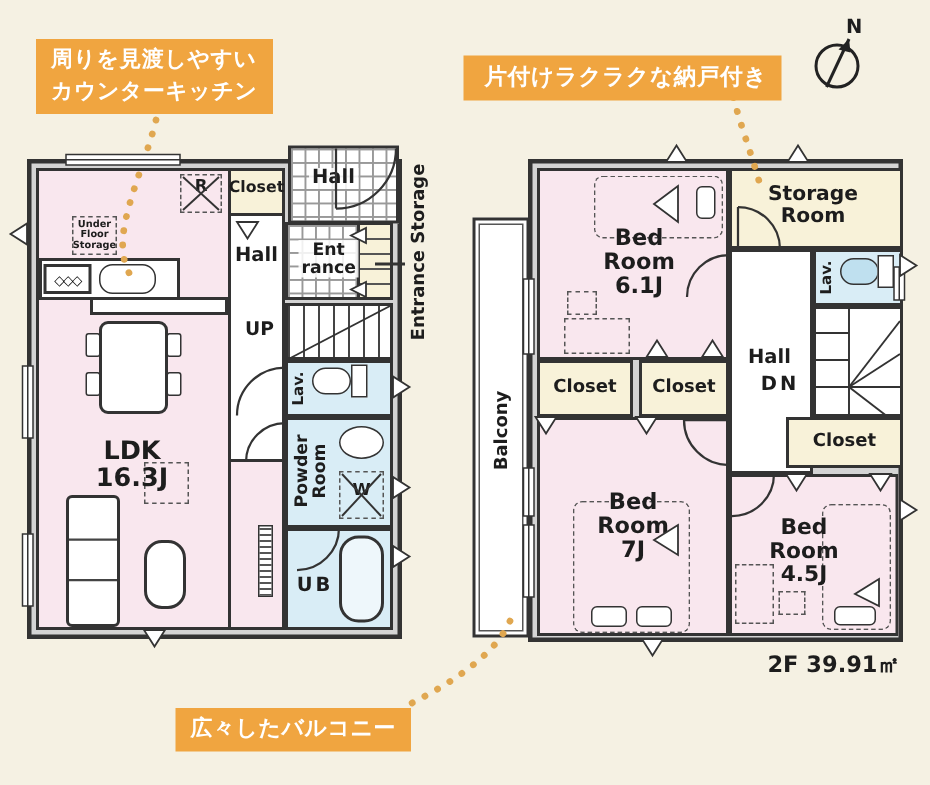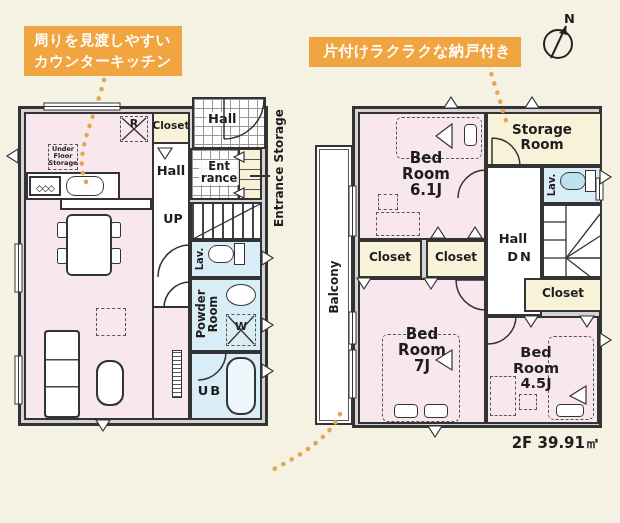--- a/index.html
+++ b/index.html
@@ -25,20 +25,21 @@
   .sofa{background-image:linear-gradient(#444,#444),linear-gradient(#444,#444);background-size:100% 1.5px;background-repeat:no-repeat;background-position:0 33%,0 66%;}
 </style>
 </head>
 <body>
 
 <div id="canvas">
 
   <div class="callout" style="left:24px;top:26px;font-size:14.5px;">周りを見渡しやすい
 カウンターキッチン</div>
   <div class="callout" style="left:309px;top:37px;font-size:15px;padding-left:14px;">片付けラクラクな納戸付き</div>
+  <div class="callout" style="left:117px;top:472px;font-size:14.5px;">広々したバルコニー</div>
 
   <div class="lbl" style="left:564px;top:12px;font-size:13px;z-index:25;">N</div>
 
   <div class="outer" style="left:18px;top:106px;width:250px;height:320px;"></div>
 
   <div class="room pink" style="left:24px;top:112px;width:130px;height:308px;"></div>
   <div class="room pink" style="left:152px;top:306px;width:38px;height:114px;"></div>
   <div class="room" style="left:152px;top:112px;width:38px;height:196px;"></div>
   <div class="room cream" style="left:152px;top:112px;width:38px;height:32px;"></div>
   <div class="room tile" style="left:192px;top:97px;width:74px;height:52px;"></div>
@@ -63,20 +64,22 @@
   <div class="dashf" style="left:96px;top:308px;width:30px;height:28px;"></div>
   <div class="furn sofa" style="left:44px;top:330px;width:36px;height:88px;border-radius:4px;"></div>
   <div class="furn" style="left:96px;top:360px;width:28px;height:46px;border-radius:12px;"></div>
   <div class="furn hatch-h" style="left:172px;top:350px;width:10px;height:48px;border-width:1.5px;"></div>
   <div class="furn" style="left:208px;top:245px;width:26px;height:18px;border-radius:9px;border-width:1.5px;"></div>
   <div class="furn" style="left:234px;top:243px;width:11px;height:22px;border-width:1.5px;"></div>
   <div class="furn" style="left:226px;top:284px;width:30px;height:22px;border-radius:50%;border-width:1.5px;"></div>
   <div class="dashf" style="left:226px;top:314px;width:30px;height:32px;"></div>
   <div class="furn" style="left:226px;top:357px;width:30px;height:58px;border-radius:13px;background:#eef7fb;"></div>
 
+  <div class="lbl" style="left:56px;top:292px;width:64px;font-size:17px;">LDK
+16.3J</div>
   <div class="lbl" style="left:154px;top:164px;width:34px;font-size:13px;">Hall</div>
   <div class="lbl" style="left:158px;top:212px;width:30px;font-size:12.5px;">UP</div>
   <div class="lbl" style="left:152px;top:120px;width:38px;font-size:10.5px;">Closet</div>
   <div class="lbl plate" style="left:206px;top:112px;font-size:13px;">Hall</div>
   <div class="lbl plate" style="left:199px;top:160px;font-size:11.5px;">Ent
 rance</div>
   <div class="vlbl" style="left:279px;top:168px;font-size:12px;">Entrance Storage</div>
   <div class="abs" style="left:250px;top:175px;width:20px;height:2px;background:#333;"></div>
   <div class="vlbl" style="left:200px;top:259px;font-size:10px;">Lav.</div>
   <div class="vlbl" style="left:207px;top:314px;font-size:11.5px;">Powder

